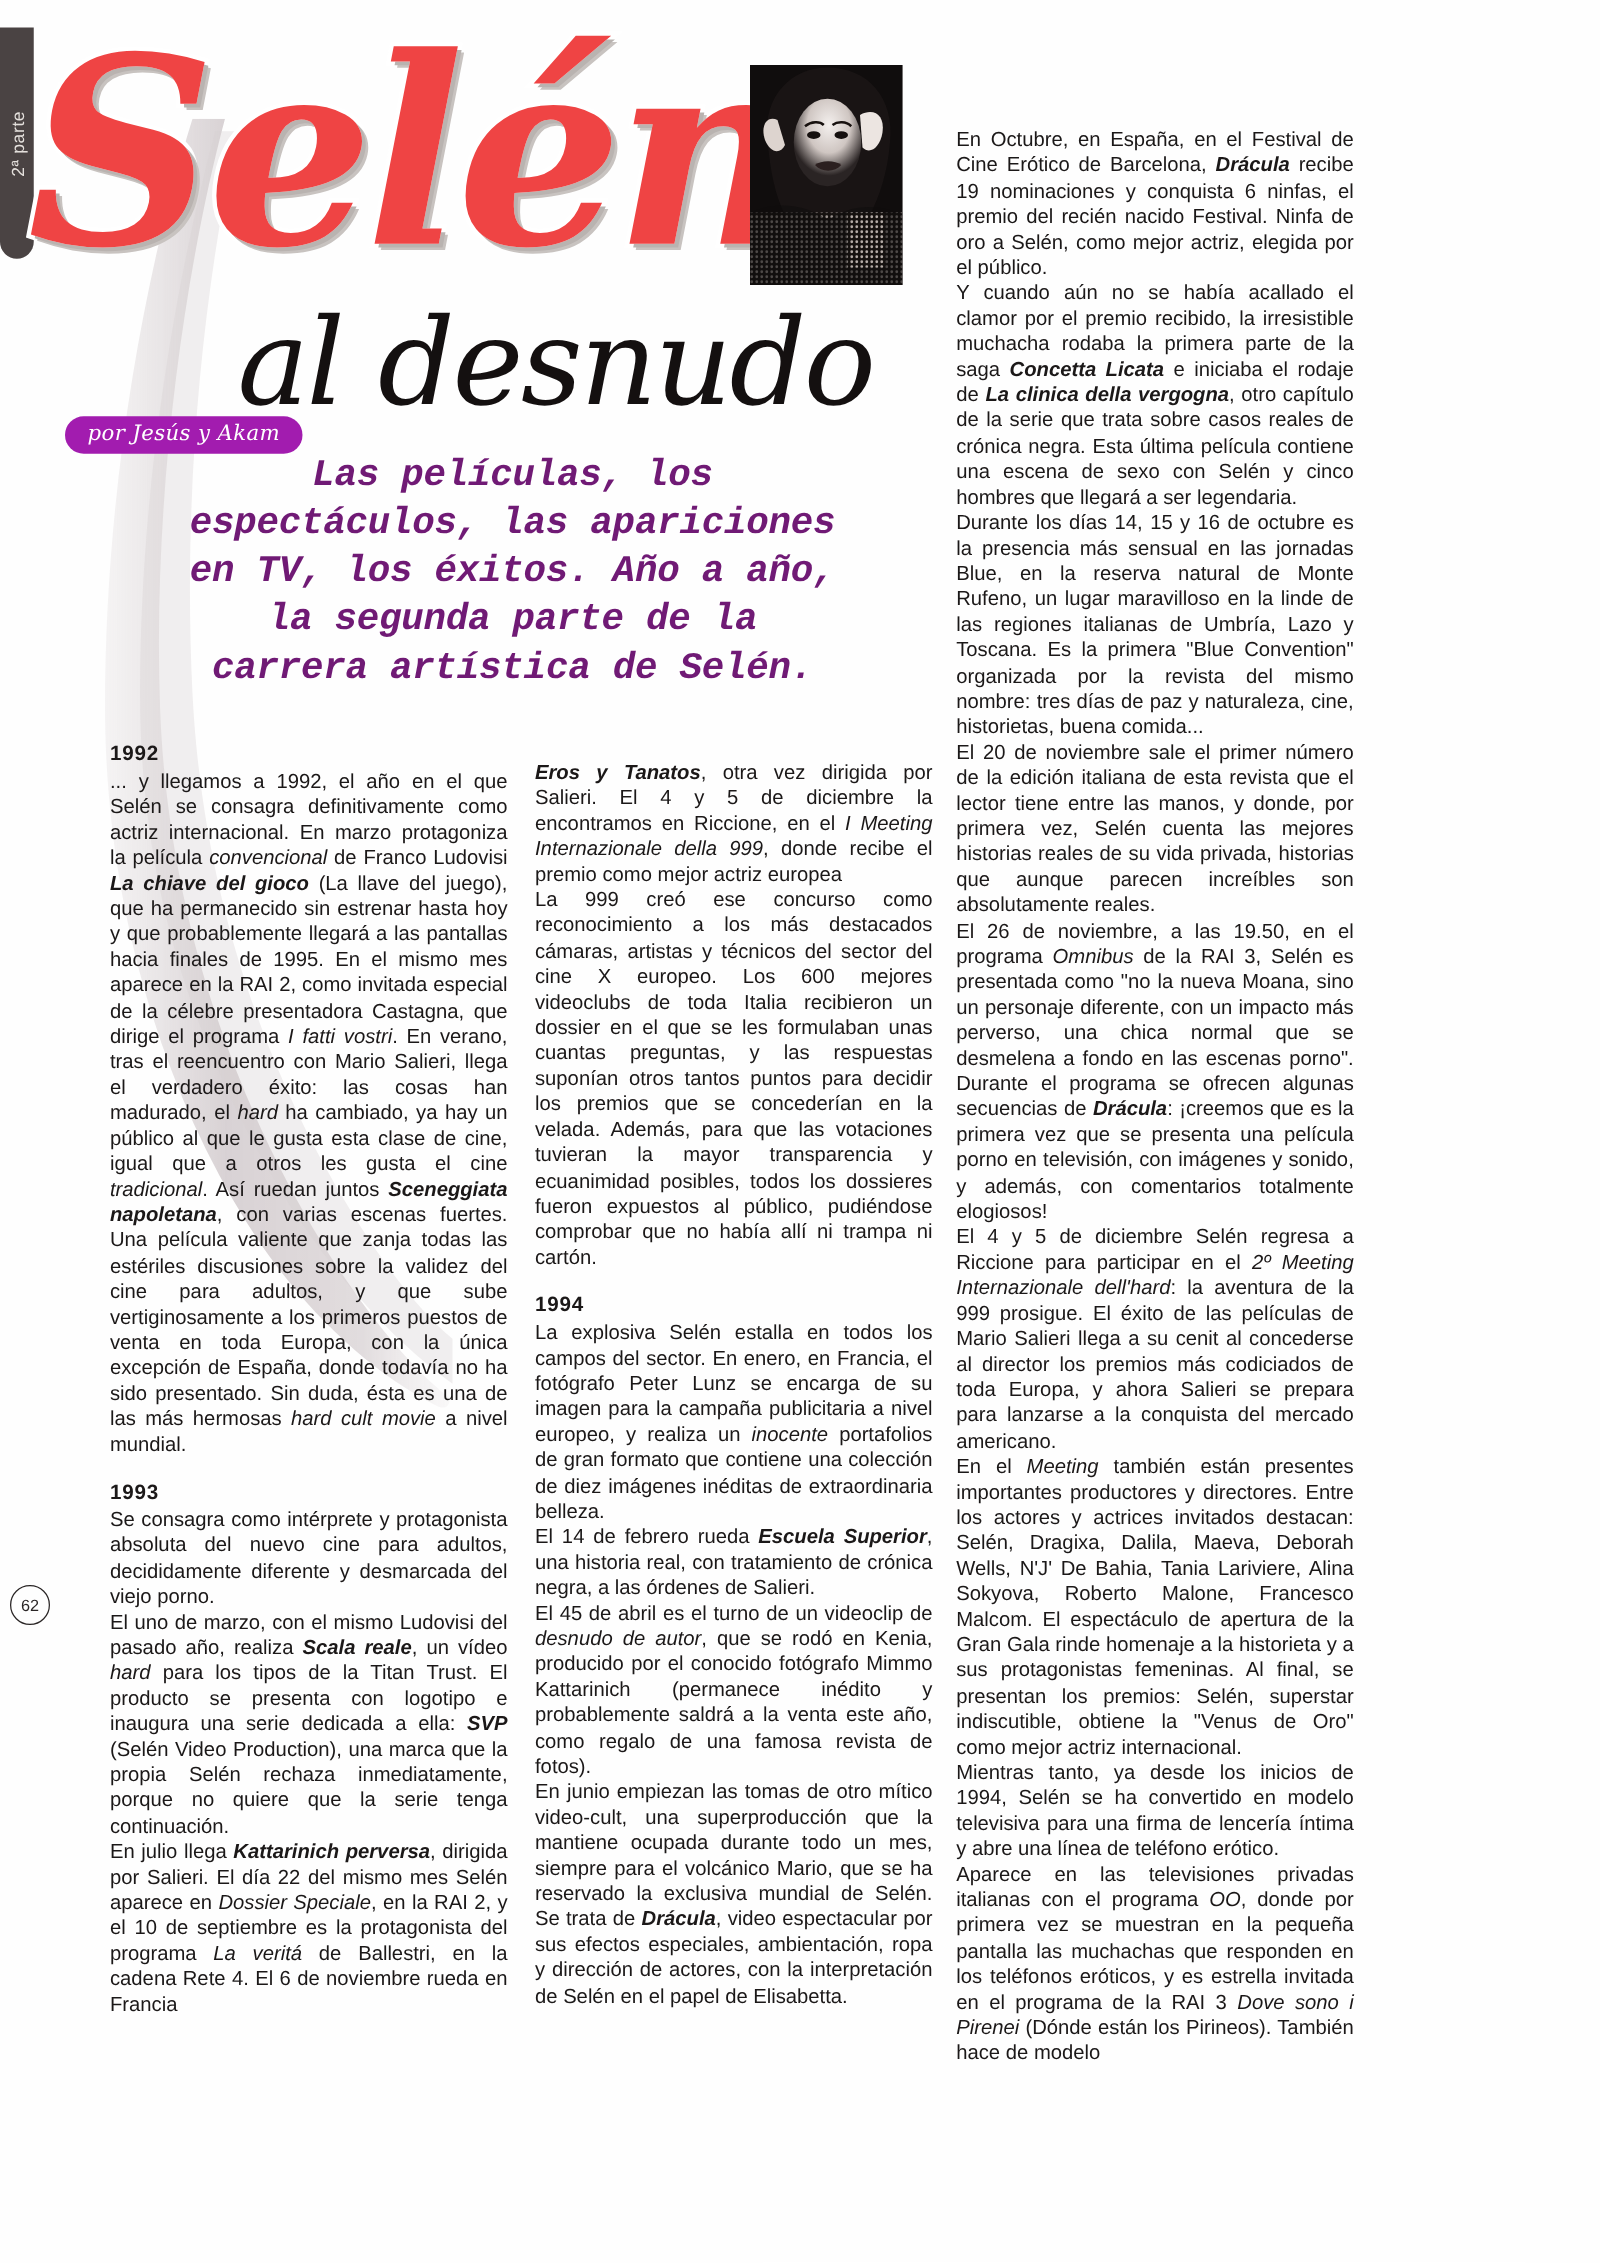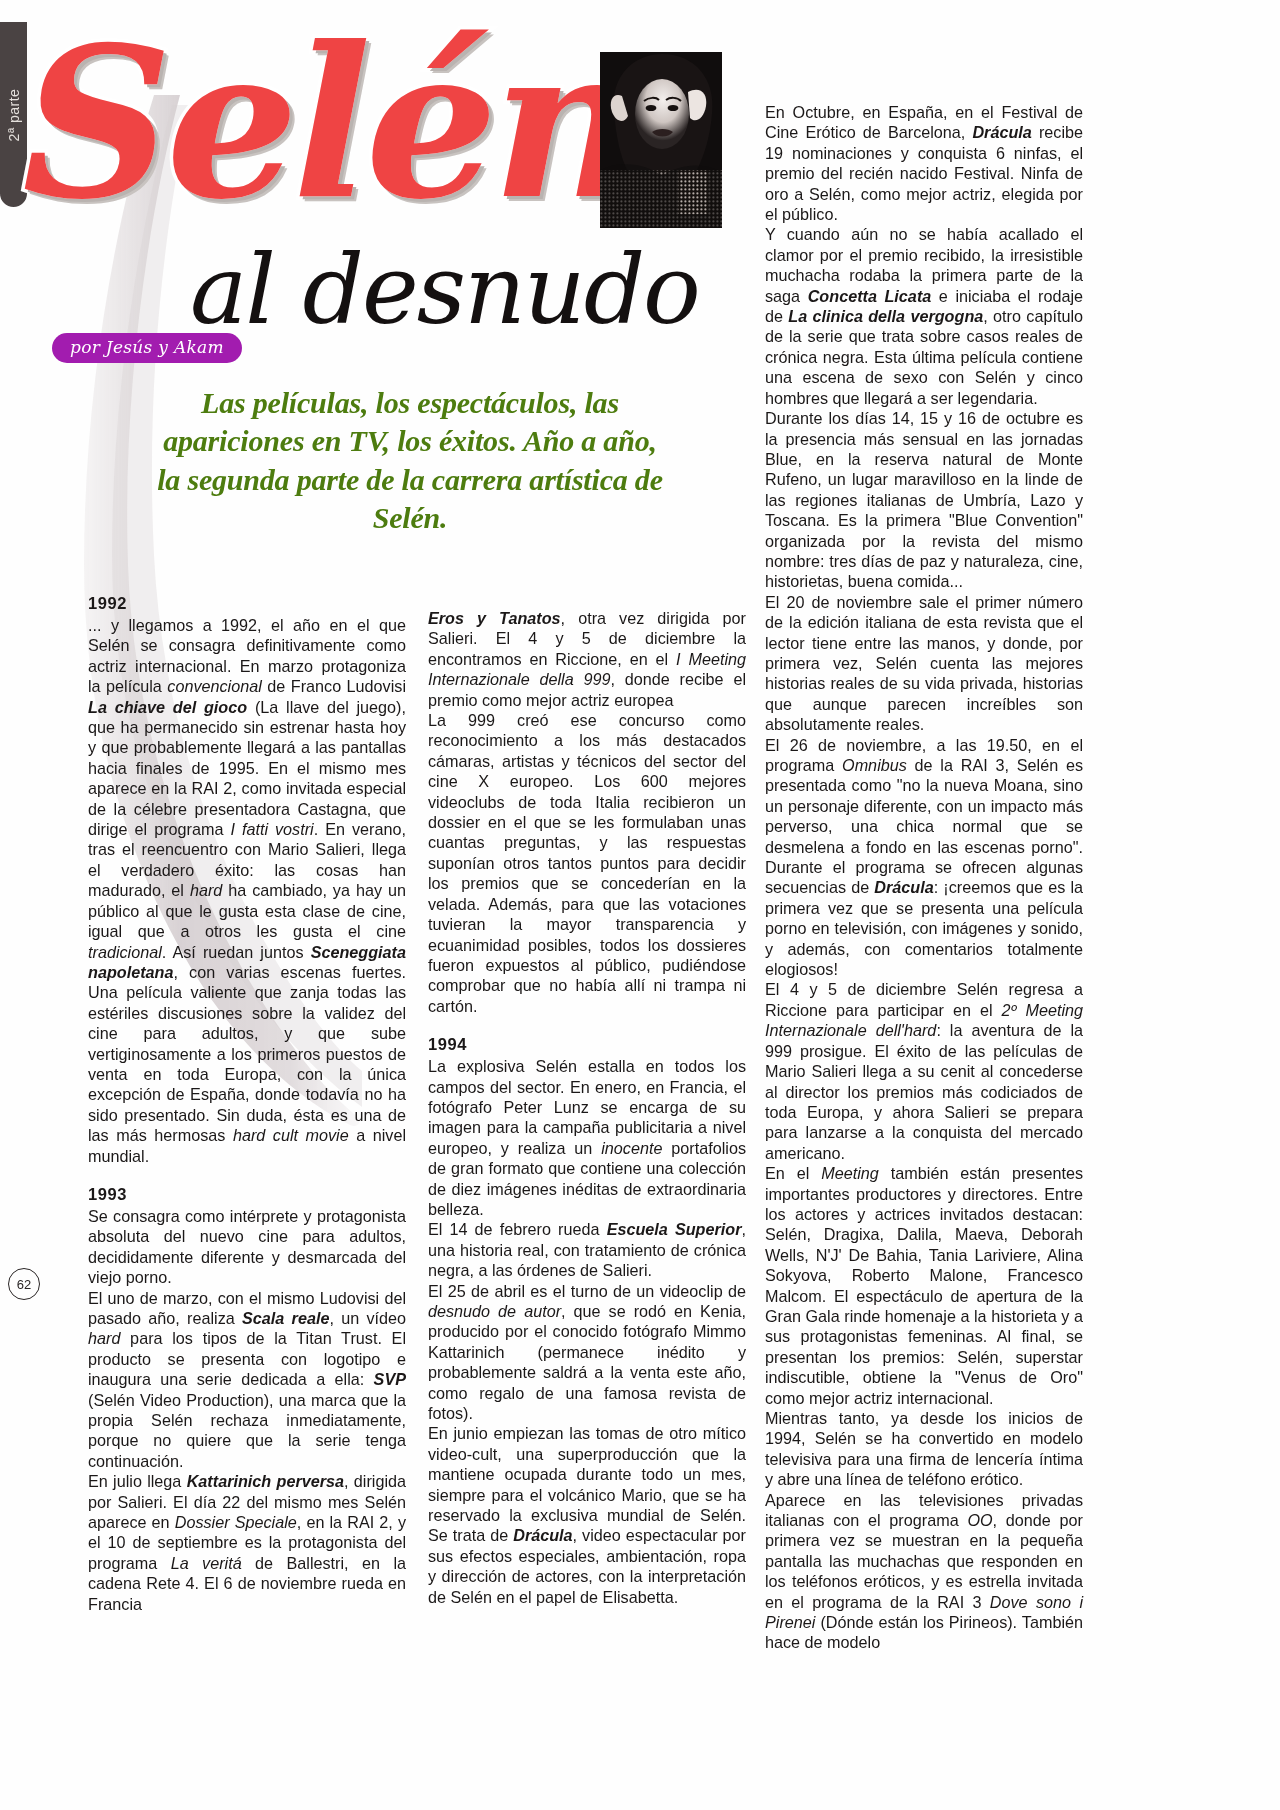--- a/index.html
+++ b/index.html
@@ -61,26 +61,26 @@
     background:#a21caf;color:#fff;
     border-radius:16px;
     padding:4px 18px 6px 18px;
     font-family:"DejaVu Serif", serif;
     font-style:italic;font-size:17px;letter-spacing:.3px;
     white-space:nowrap;
   }
 
   
   .deck{
-    position:absolute;left:150px;top:384px;width:520px;
+    position:absolute;left:150px;top:362px;width:520px;
     text-align:center;
-    font-family:Liberation Serif, serif;
+    font-family:Liberation Mono, monospace;
     font-style:italic;font-weight:bold;
     font-size:30px;line-height:1.28;letter-spacing:-.2px;
-    color:#4d7c0f;
+    color:#701a75;
   }
 
   
   .photo{
     position:absolute;left:600px;top:52px;width:122px;height:176px;
     background:#0d0b0b;overflow:hidden;
   }
   .photo svg{display:block;}
 
   
@@ -214,21 +214,21 @@
       <span>La 999 creó ese concurso como reconocimiento a los más destacados cámaras, artistas y técnicos del sector del cine X europeo. Los 600 mejores videoclubs de toda Italia recibieron un dossier en el que se les formulaban unas cuantas preguntas, y las respuestas suponían otros tantos puntos para decidir los premios que se concederían en la velada. Además, para que las votaciones tuvieran la mayor transparencia y ecuanimidad posibles, todos los dossieres fueron expuestos al público, pudiéndose comprobar que no había allí ni trampa ni cartón.</span>
     </p>
     <span class="yr spaced">1994</span>
     <p class="para">
       <span>La explosiva Selén estalla en todos los campos del sector. En enero, en Francia, el fotógrafo Peter Lunz se encarga de su imagen para la campaña publicitaria a nivel europeo, y realiza un </span><i>inocente</i><span> portafolios de gran formato que contiene una colección de diez imágenes inéditas de extraordinaria belleza.</span>
     </p>
     <p class="para">
       <span>El 14 de febrero rueda </span><span class="bi">Escuela Superior</span><span>, una historia real, con tratamiento de crónica negra, a las órdenes de Salieri.</span>
     </p>
     <p class="para">
-      <span>El 25 de abril es el turno de un videoclip de </span><i>desnudo de autor</i><span>, que se rodó en Kenia, producido por el conocido fotógrafo Mimmo Kattarinich (permanece inédito y probablemente saldrá a la venta este año, como regalo de una famosa revista de fotos).</span>
+      <span>El 45 de abril es el turno de un videoclip de </span><i>desnudo de autor</i><span>, que se rodó en Kenia, producido por el conocido fotógrafo Mimmo Kattarinich (permanece inédito y probablemente saldrá a la venta este año, como regalo de una famosa revista de fotos).</span>
     </p>
     <p class="para">
       <span>En junio empiezan las tomas de otro mítico video-cult, una superproducción que la mantiene ocupada durante todo un mes, siempre para el volcánico Mario, que se ha reservado la exclusiva mundial de Selén. Se trata de </span><span class="bi">Drácula</span><span>, video espectacular por sus efectos especiales, ambientación, ropa y dirección de actores, con la interpretación de Selén en el papel de Elisabetta.</span>
     </p>
   </div>
 
   <div class="col col-right">
     <p class="para">
       <span>En Octubre, en España, en el Festival de Cine Erótico de Barcelona, </span><span class="bi">Drácula</span><span> recibe 19 nominaciones y conquista 6 ninfas, el premio del recién nacido Festival. Ninfa de oro a Selén, como mejor actriz, elegida por el público.</span>
     </p>

